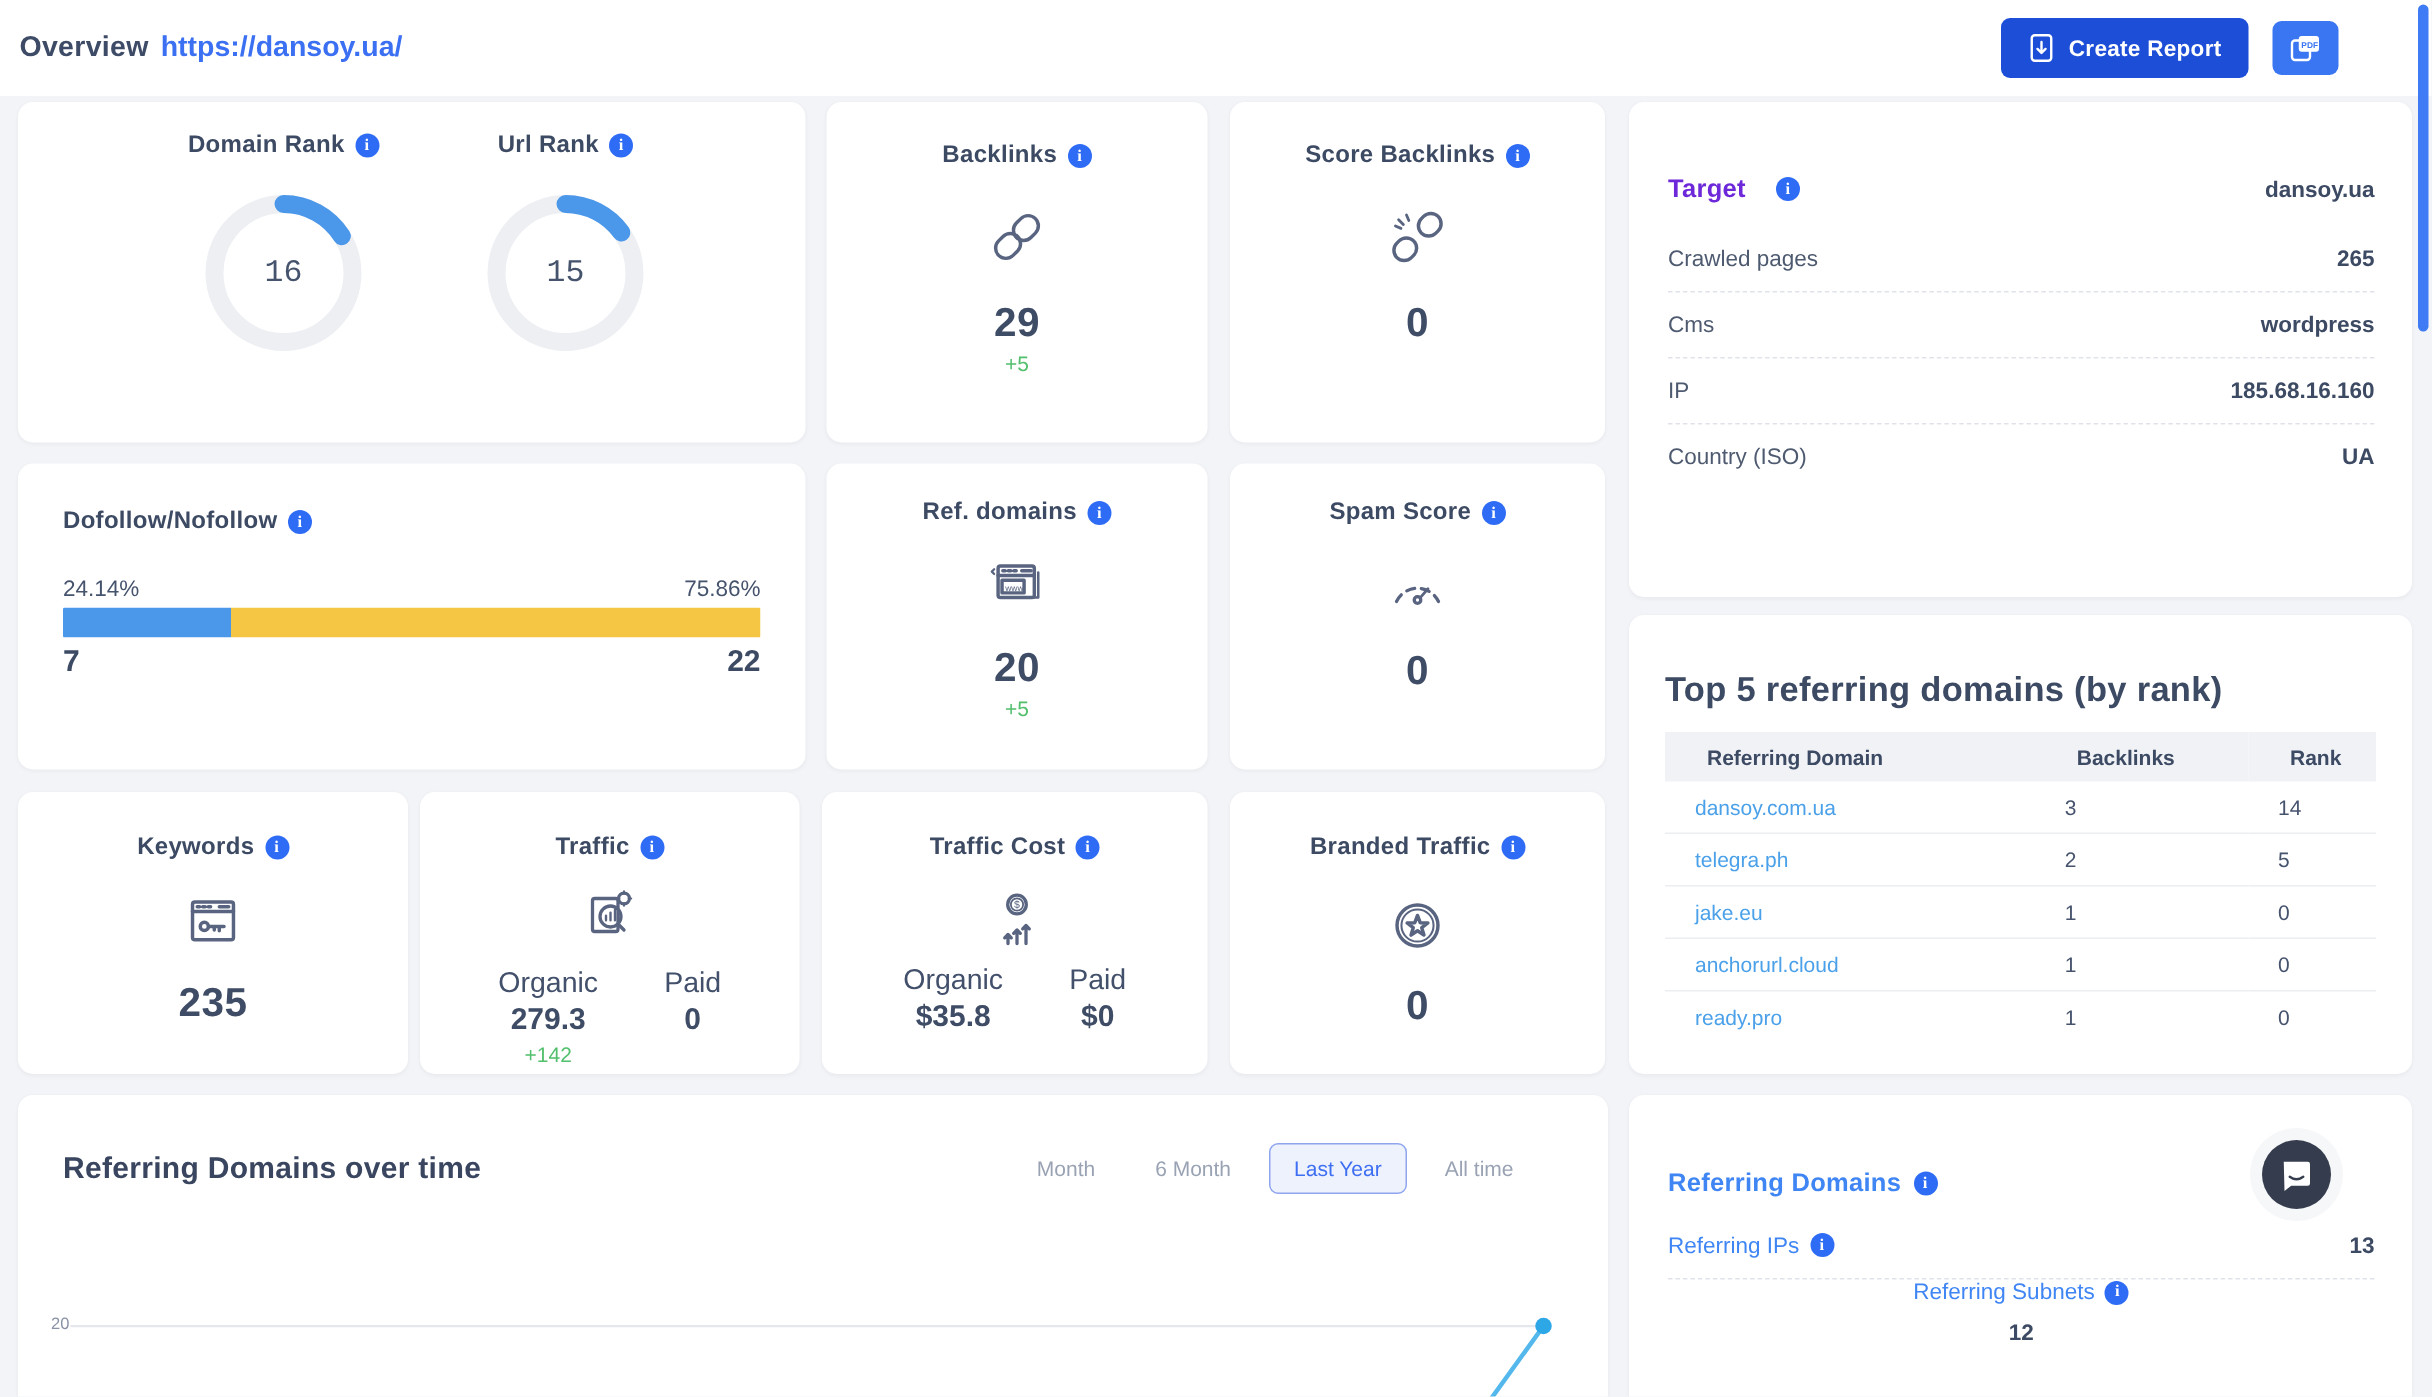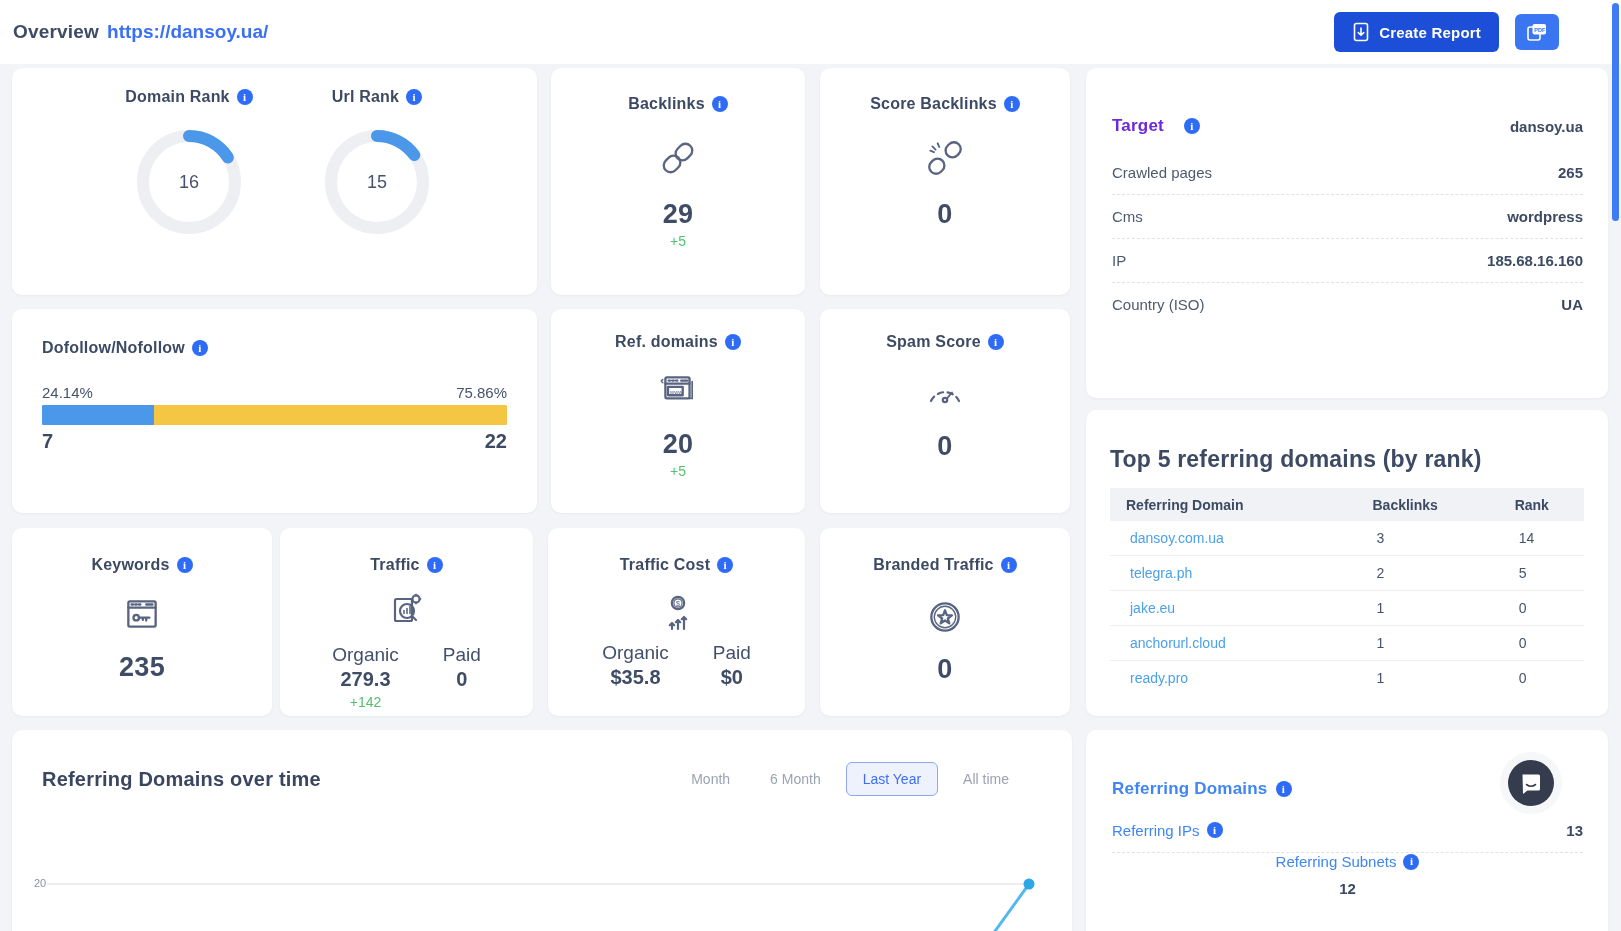--- a/index.html
+++ b/index.html
@@ -40,21 +40,21 @@
   #card-keywords{left:12px;top:528px;width:260px;height:188px;padding-top:28px;}
   #card-traffic{left:280px;top:528px;width:253px;height:188px;padding-top:28px;}
   #card-cost{left:548px;top:528px;width:257px;height:188px;padding-top:28px;}
   #card-branded{left:820px;top:528px;width:250px;height:188px;padding-top:28px;}
   #panel-chart{left:12px;top:730px;width:1060px;height:240px;}
   #panel-refs{left:1086px;top:730px;width:522px;height:240px;padding:49px 25px 0 26px;}
   
   .ranks-wrap{display:flex;gap:38px;padding-left:102px;padding-top:20px;}
   .rank-col{display:flex;flex-direction:column;align-items:center;width:150px;}
   .gauge{position:relative;width:108px;height:108px;margin-top:22px;}
-  .gauge-num{position:absolute;inset:0;display:flex;align-items:center;justify-content:center;font-size:18px;color:#46536d;}
+  .gauge-num{position:absolute;inset:0;display:flex;align-items:center;justify-content:center;font-size:21px;color:#46536d;font-family:Liberation Mono, monospace;}
   
   .df-pcts{display:flex;justify-content:space-between;font-size:15px;color:#46536d;margin-top:27px;}
   .df-bar{display:flex;height:20px;margin-top:4px;overflow:hidden;border-radius:1px;}
   .df-bar .seg-blue{background:#4b97e9;}
   .df-bar .seg-yellow{background:#f5c644;flex:1;}
   .df-counts{display:flex;justify-content:space-between;font-size:20px;font-weight:bold;color:#3d4a63;margin-top:5px;}
   
   .split{display:flex;gap:44px;margin-top:10px;}
   .split .col{display:flex;flex-direction:column;align-items:center;}
   .split .lbl{font-size:19px;color:#42506b;}
@@ -63,21 +63,21 @@
   .t-title-row{display:flex;align-items:center;justify-content:space-between;margin-bottom:15px;}
   .t-title{font-size:17px;font-weight:bold;color:#6d28d9;display:flex;align-items:center;gap:20px;letter-spacing:.2px;}
   .t-value{font-size:15px;font-weight:bold;color:#3d4a63;}
   .t-row{display:flex;align-items:center;justify-content:space-between;height:43px;font-size:15px;}
   .t-row + .t-row{border-top:1px dashed #dfe3e9;}
   .t-row .lab{color:#4e5a70;}
   .t-row .val{font-weight:bold;color:#3d4a63;}
   
   .t5-title{font-size:23px;font-weight:bold;color:#3d4a63;letter-spacing:.2px;}
   table.t5{width:100%;border-collapse:collapse;margin-top:15px;font-size:14px;}
-  table.t5 th{background:#f0f2f6;text-align:left;font-weight:bold;color:#3d4a63;height:33px;padding:0 0 0 16px;}
+  table.t5 th{background:#f0f2f6;text-align:left;font-weight:bold;color:#3d4a63;height:33px;padding:0 0 0 28px;}
   table.t5 td{height:34px;padding:0 0 0 20px;border-bottom:1px solid #eceef2;color:#46536d;}
   table.t5 tr:last-child td{border-bottom:none;}
   table.t5 .c1{width:52%;} table.t5 .c2{width:30%;} table.t5 .c3{width:18%;}
   a.dlink{color:#4ba1e9;text-decoration:none;cursor:pointer;}
   
   .chart-head{display:flex;align-items:center;padding:32px 48px 0 30px;}
   .chart-title{font-size:20px;font-weight:bold;color:#3a4660;letter-spacing:.2px;}
   .tabs{margin-left:auto;display:flex;align-items:center;gap:10px;}
   .tab{background:none;border:1px solid transparent;color:#9aa3b4;font-size:14px;font-family:inherit;
     padding:8px 14px;border-radius:6px;cursor:pointer;}

